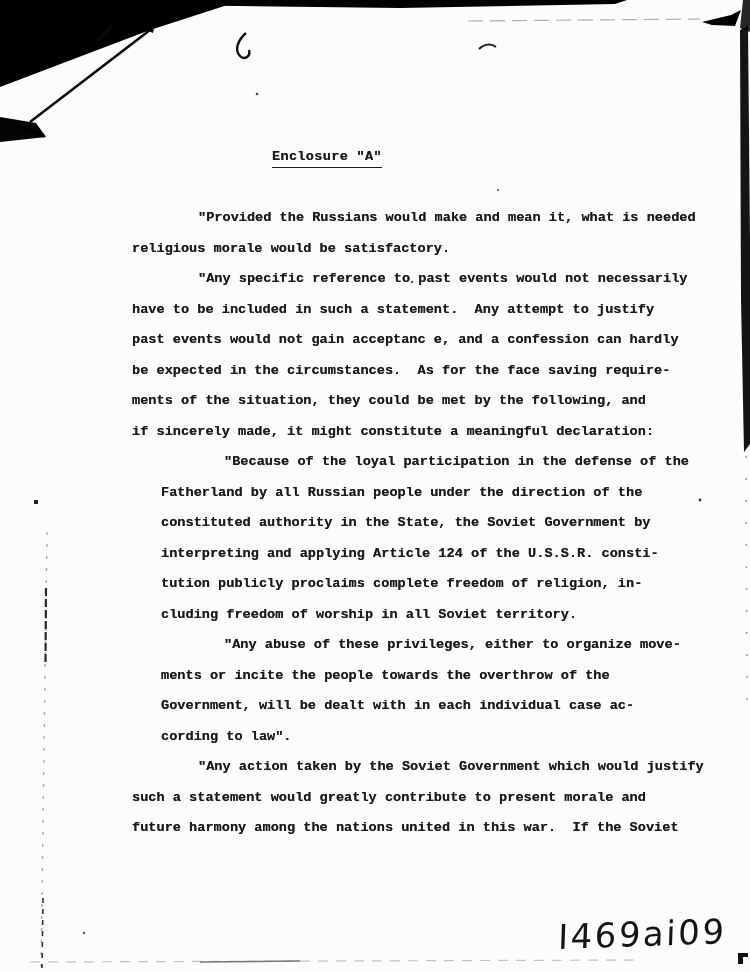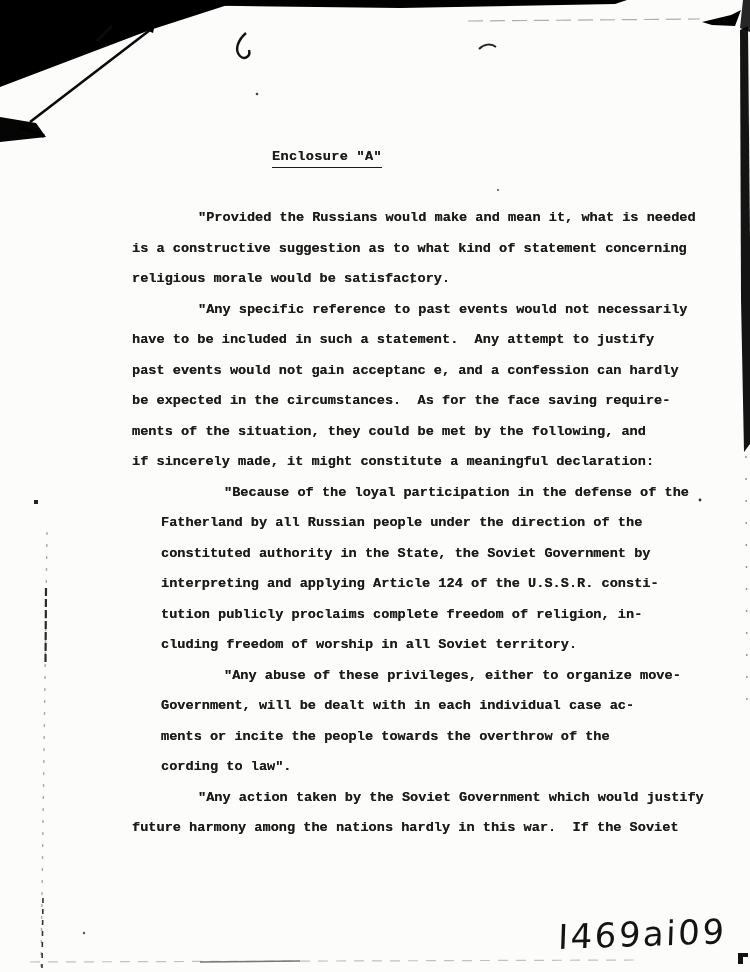--- a/index.html
+++ b/index.html
@@ -76,22 +76,22 @@
     <circle cx="257" cy="94" r="1.3" fill="#444"></circle>
     <circle cx="498" cy="190" r="1.1" fill="#555"></circle>
     <circle cx="412" cy="282" r="1.2" fill="#555"></circle>
     <circle cx="700" cy="500" r="1.4" fill="#333"></circle>
     <circle cx="84" cy="933" r="1.2" fill="#555"></circle>
   </svg>
 
   <div class="heading">Enclosure "A"</div>
 
   <div class="doc-body">
-      <div class="para main"><div class="line first">"Provided the Russians would make and mean it, what is needed</div><div class="line">is a constructive suggestion as to what kind of statement concerning</div><div class="line">religious morale would be satisfactory.</div></div>
+      <div class="para main"><div class="line first">"Provided the Russians would make and mean it, what is needed</div><div class="line">religious morale would be satisfactory.</div></div>
       <div class="para main"><div class="line first">"Any specific reference to past events would not necessarily</div><div class="line">have to be included in such a statement.  Any attempt to justify</div><div class="line">past events would not gain acceptanc e, and a confession can hardly</div><div class="line">be expected in the circumstances.  As for the face saving require-</div><div class="line">ments of the situation, they could be met by the following, and</div><div class="line">if sincerely made, it might constitute a meaningful declaration:</div></div>
       <div class="para quote"><div class="line first">"Because of the loyal participation in the defense of the</div><div class="line">Fatherland by all Russian people under the direction of the</div><div class="line">constituted authority in the State, the Soviet Government by</div><div class="line">interpreting and applying Article 124 of the U.S.S.R. consti-</div><div class="line">tution publicly proclaims complete freedom of religion, in-</div><div class="line">cluding freedom of worship in all Soviet territory.</div></div>
-      <div class="para quote"><div class="line first">"Any abuse of these privileges, either to organize move-</div><div class="line">Government, will be dealt with in each individual case ac-</div><div class="line">ments or incite the people towards the overthrow of the</div><div class="line">cording to law".</div></div>
-      <div class="para main"><div class="line first">"Any action taken by the Soviet Government which would justify</div><div class="line">future harmony among the nations hardly in this war.  If the Soviet</div></div>
+      <div class="para quote"><div class="line first">"Any abuse of these privileges, either to organize move-</div><div class="line">ments or incite the people towards the overthrow of the</div><div class="line">Government, will be dealt with in each individual case ac-</div><div class="line">cording to law".</div></div>
+      <div class="para main"><div class="line first">"Any action taken by the Soviet Government which would justify</div><div class="line">such a statement would greatly contribute to present morale and</div><div class="line">future harmony among the nations united in this war.  If the Soviet</div></div>
     </div>
 
   <div class="annotation">I469ai09</div>
 
 </div>
 
 </body></html>

